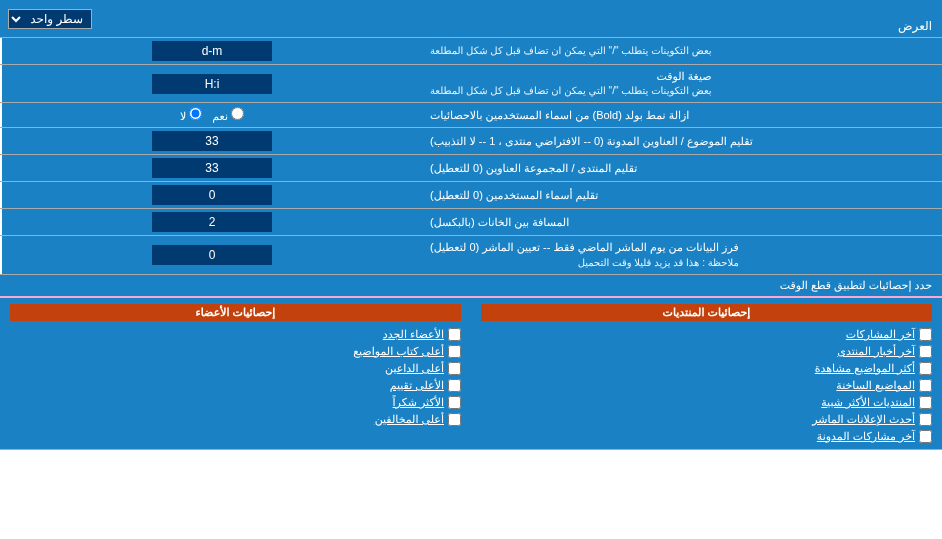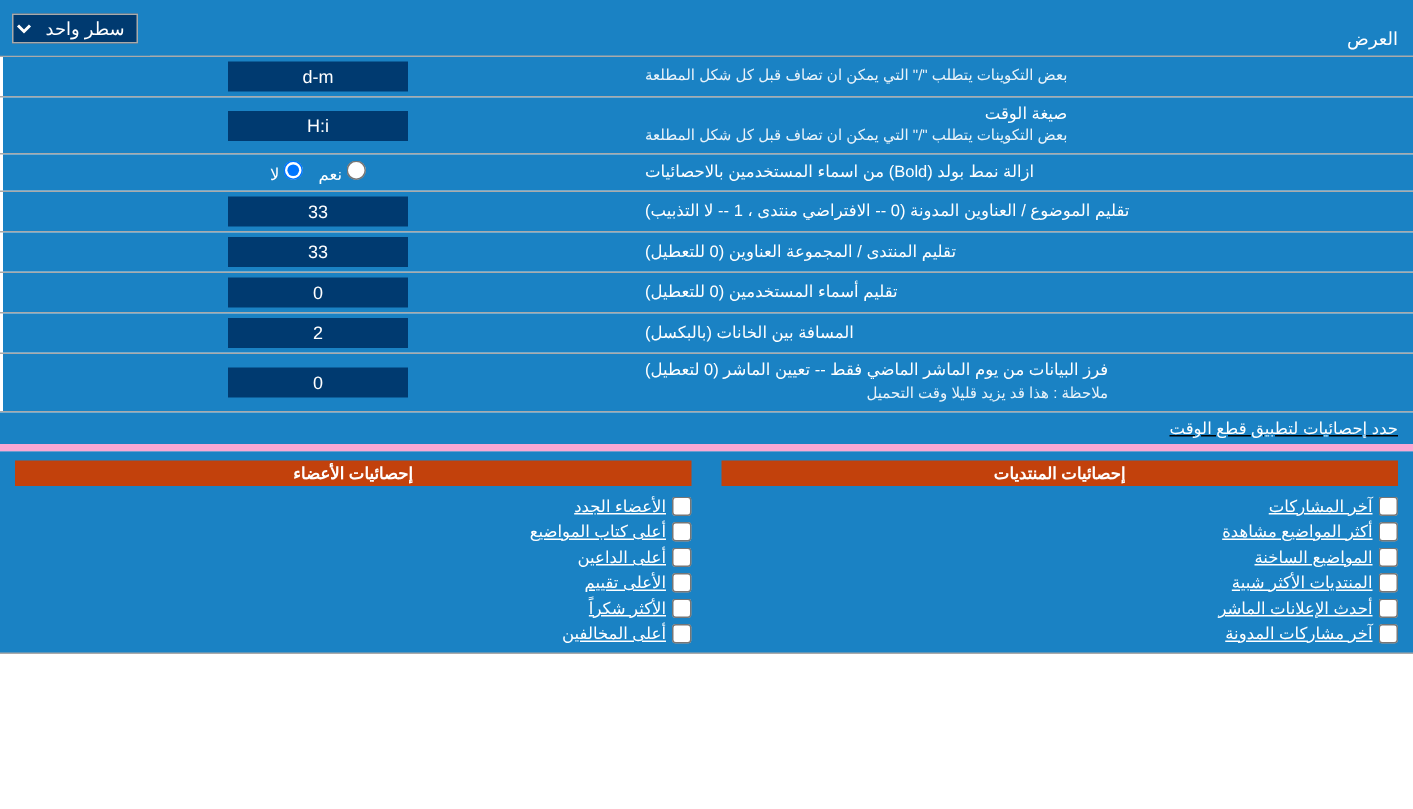--- a/index.html
+++ b/index.html
@@ -130,24 +130,23 @@
       margin: 0;
     }
     .check-item label {
       color: #fff;
       cursor: pointer;
     }
     .filter-row {
       display: flex;
       width: 100%;
       background: #1a82c4;
-      border-bottom: 5px solid #f9a8d4;
+      border-bottom: 2px solid #f9a8d4;
       align-items: center;
       padding: 4px 10px;
-      text-decoration: underline;
     }
     .filter-label {
       color: #fff;
       flex: 1;
       text-align: right;
       font-size: 11px;
     }
     .right-label-narrow {
       width: 520px;
       min-width: 400px;
@@ -259,20 +258,24 @@
   <div class="checkboxes-section">
 
     <div class="check-group">
       <div class="group-label">إحصائيات المنتديات</div>
       <div class="check-item">
         <input type="checkbox" style="">
         <label>آخر المشاركات</label>
       </div>
       <div class="check-item">
         <input type="checkbox" style="">
+        <label>آخر أخبار المنتدى</label>
+      </div>
+      <div class="check-item">
+        <input type="checkbox" style="">
         <label>أكثر المواضيع مشاهدة</label>
       </div>
       <div class="check-item">
         <input type="checkbox" style="">
         <label>المواضيع الساخنة</label>
       </div>
       <div class="check-item">
         <input type="checkbox" style="">
         <label>المنتديات الأكثر شبية</label>
       </div>

